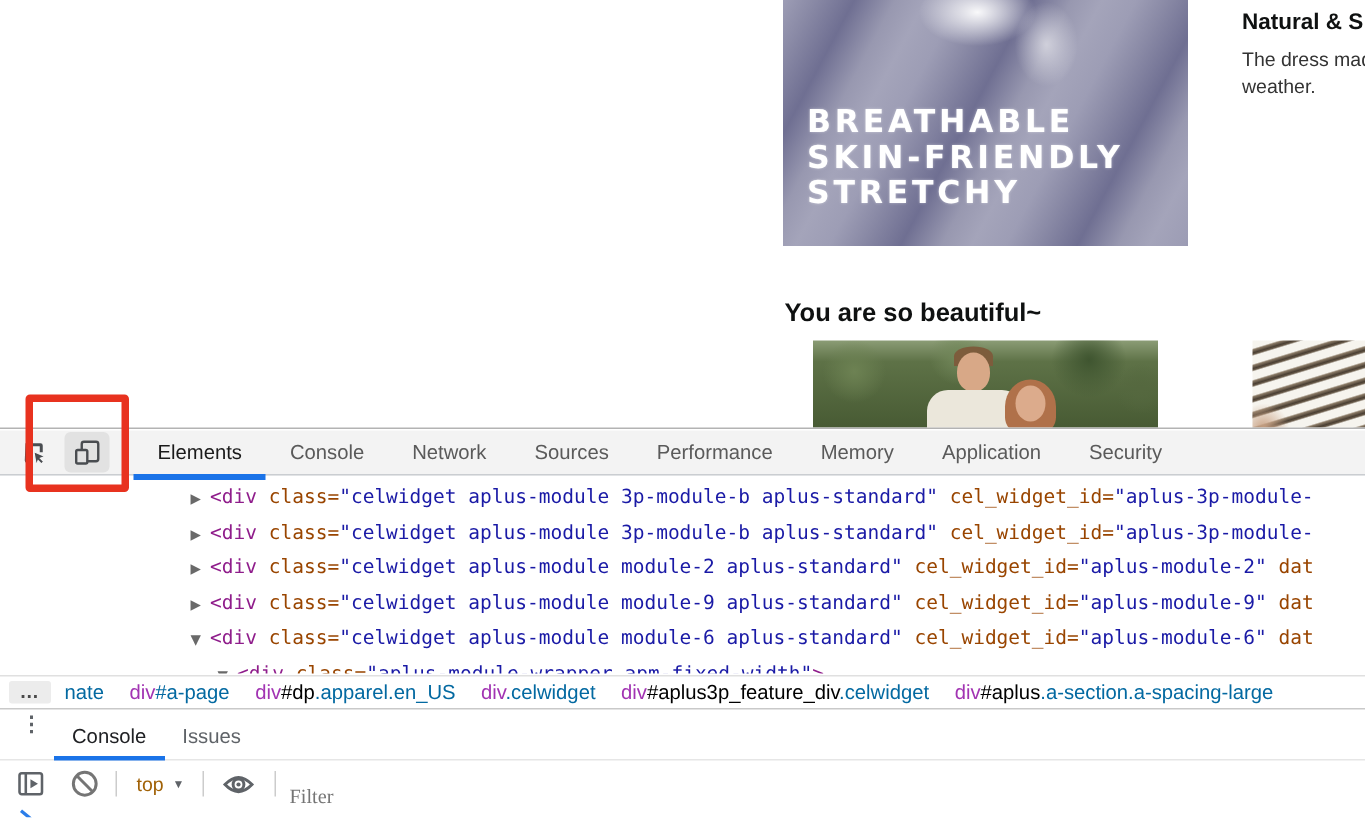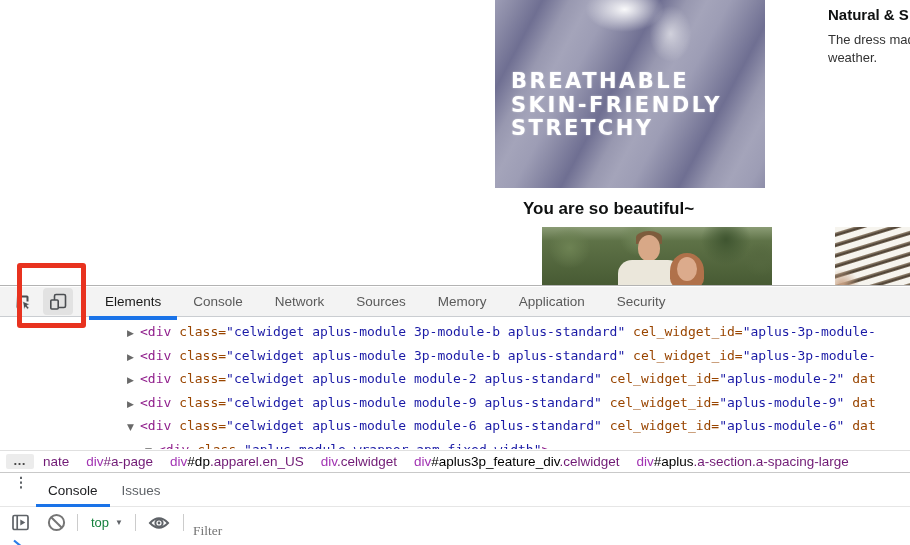--- a/index.html
+++ b/index.html
@@ -1,20 +1,20 @@
 <!DOCTYPE html>
 <html><head>
 <meta charset="utf-8">
 <style>
   * { margin:0; padding:0; box-sizing:border-box; }
   body { background:#fff; font-family:"Liberation Sans", sans-serif; }
   .stage { position:relative; width:910px; height:545px; background:#fff; overflow:hidden; }
 
   
-  .banner { position:absolute; left:495px; top:0; width:270px; height:188px; overflow:hidden;
+  .banner { position:absolute; left:522px; top:0; width:270px; height:164px; overflow:hidden;
     background:
       radial-gradient(ellipse 52px 30px at 48% 5%, rgba(255,255,255,.95), rgba(255,255,255,0) 75%),
       radial-gradient(ellipse 30px 40px at 65% 18%, rgba(255,255,255,.55), rgba(255,255,255,0) 70%),
       repeating-linear-gradient(118deg, #9d9db5 0px, #8a8aa6 18px, #6f6f92 42px, #9898b0 66px, #a4a4ba 84px, #9d9db5 104px),
       #8383a0; }
   .banner-text { position:absolute; left:16px; top:70px; color:#fff; font-weight:bold;
     font-size:21px; line-height:23.5px; letter-spacing:2.5px; font-family:"DejaVu Sans", sans-serif;
     text-shadow:0 0 2px rgba(255,255,255,.45); }
   .feature { position:absolute; left:828px; top:6px; width:82px; color:#0f1111; }
   .feature h3 { font-size:15px; font-weight:bold; white-space:nowrap; }
@@ -64,34 +64,34 @@
   .tok-plain { color:#303942; }
 
   .crumbs { position:absolute; left:0; top:164px; width:910px; height:21px; background:#fff;
     border-top:1px solid #e0e0e0; display:flex; align-items:center; font-size:13.5px; overflow:hidden; }
   .crumb-ellipsis { margin-left:6px; padding:1px 7px 3px; background:#ececec; border:none; border-radius:2px;
     color:#4a4a4a; font-size:13px; font-weight:bold; letter-spacing:1px; line-height:11px; flex:none; }
   .crumb { margin-left:17px; white-space:nowrap; flex:none; cursor:default; }
   .crumb:first-of-type { margin-left:9px; }
   .c-tag { color:#a234b3; }
   .c-id { color:#000000; }
-  .c-cls { color:#701a75; }
+  .c-cls { color:#0369a1; }
 
   
   .drawer { position:absolute; left:0; top:186px; width:910px; height:74px; border-top:1px solid #c9c9c9; background:#fff; }
   .drawer-tabs-row { position:relative; height:34px; border-bottom:1px solid #e6e6e6; }
   .kebab { position:absolute; left:14px; top:6px; width:14px; text-align:center; color:#5f6368;
     font-size:14px; line-height:7px; letter-spacing:0; font-weight:bold; }
   .dtabs { position:absolute; left:36px; top:0; height:34px; display:flex; }
   .dtab { position:relative; display:flex; align-items:center; padding:0 12px; font-size:13.5px; color:#5f6368; }
   .dtab.selected { color:#202124; }
   .dtab.selected::after { content:""; position:absolute; left:0; right:0; bottom:0; height:3px; background:#1a73e8; }
   .drawer-toolbar { position:relative; height:31px; display:flex; align-items:center; }
   .tdiv { width:1px; height:17px; background:#ccc; flex:none; }
-  .top-label { font-size:13px; color:#15803d; margin-left:13px; }
+  .top-label { font-size:13px; color:#a16207; margin-left:13px; }
   .caret { margin-left:6px; font-size:8px; color:#5f6368; }
   .filter-input { flex:1; height:24px; border:none; outline:none; margin-left:9px; font-size:13.5px;
     font-family:Liberation Serif, serif; color:#333;margin-top:16px; }
   .filter-input::placeholder { color:#757575; }
   .prompt { position:absolute; left:12px; top:66px; }
 
   
   .red-box { position:absolute; left:17px; top:263px; width:69px; height:65px;
     border:5px solid #e8321f; border-radius:3px; z-index:60; pointer-events:none; }
 
@@ -140,20 +140,21 @@
           <rect x="5.5" y="2.5" width="11" height="13" rx="1.5" fill="none" stroke="#4a4d51" stroke-width="1.6"></rect>
           <rect x="1.8" y="8" width="7.4" height="9" rx="1" fill="#e2e2e2" stroke="#4a4d51" stroke-width="1.6"></rect>
         </svg>
       </span>
       <span class="vdiv"></span>
       <div id="main-tabs" style="display:flex; height:33px;">
           <div class="tab selected">Elements</div>
           <div class="tab">Console</div>
           <div class="tab">Network</div>
           <div class="tab">Sources</div>
+          <div class="tab">Performance</div>
           <div class="tab">Memory</div>
           <div class="tab">Application</div>
           <div class="tab">Security</div>
         </div>
     </div>
 
     <div class="code" id="code-lines">
         <div class="code-line"><span class="arrow">▶</span><span class="tok-tag">&lt;div</span><span class="tok-plain"> </span><span class="tok-attr">class=</span><span class="tok-val">"celwidget aplus-module 3p-module-b aplus-standard"</span><span class="tok-plain"> </span><span class="tok-attr">cel_widget_id=</span><span class="tok-val">"aplus-3p-module-</span></div>
         <div class="code-line"><span class="arrow">▶</span><span class="tok-tag">&lt;div</span><span class="tok-plain"> </span><span class="tok-attr">class=</span><span class="tok-val">"celwidget aplus-module 3p-module-b aplus-standard"</span><span class="tok-plain"> </span><span class="tok-attr">cel_widget_id=</span><span class="tok-val">"aplus-3p-module-</span></div>
         <div class="code-line"><span class="arrow">▶</span><span class="tok-tag">&lt;div</span><span class="tok-plain"> </span><span class="tok-attr">class=</span><span class="tok-val">"celwidget aplus-module module-2 aplus-standard"</span><span class="tok-plain"> </span><span class="tok-attr">cel_widget_id=</span><span class="tok-val">"aplus-module-2"</span><span class="tok-plain"> </span><span class="tok-attr">dat</span></div>

